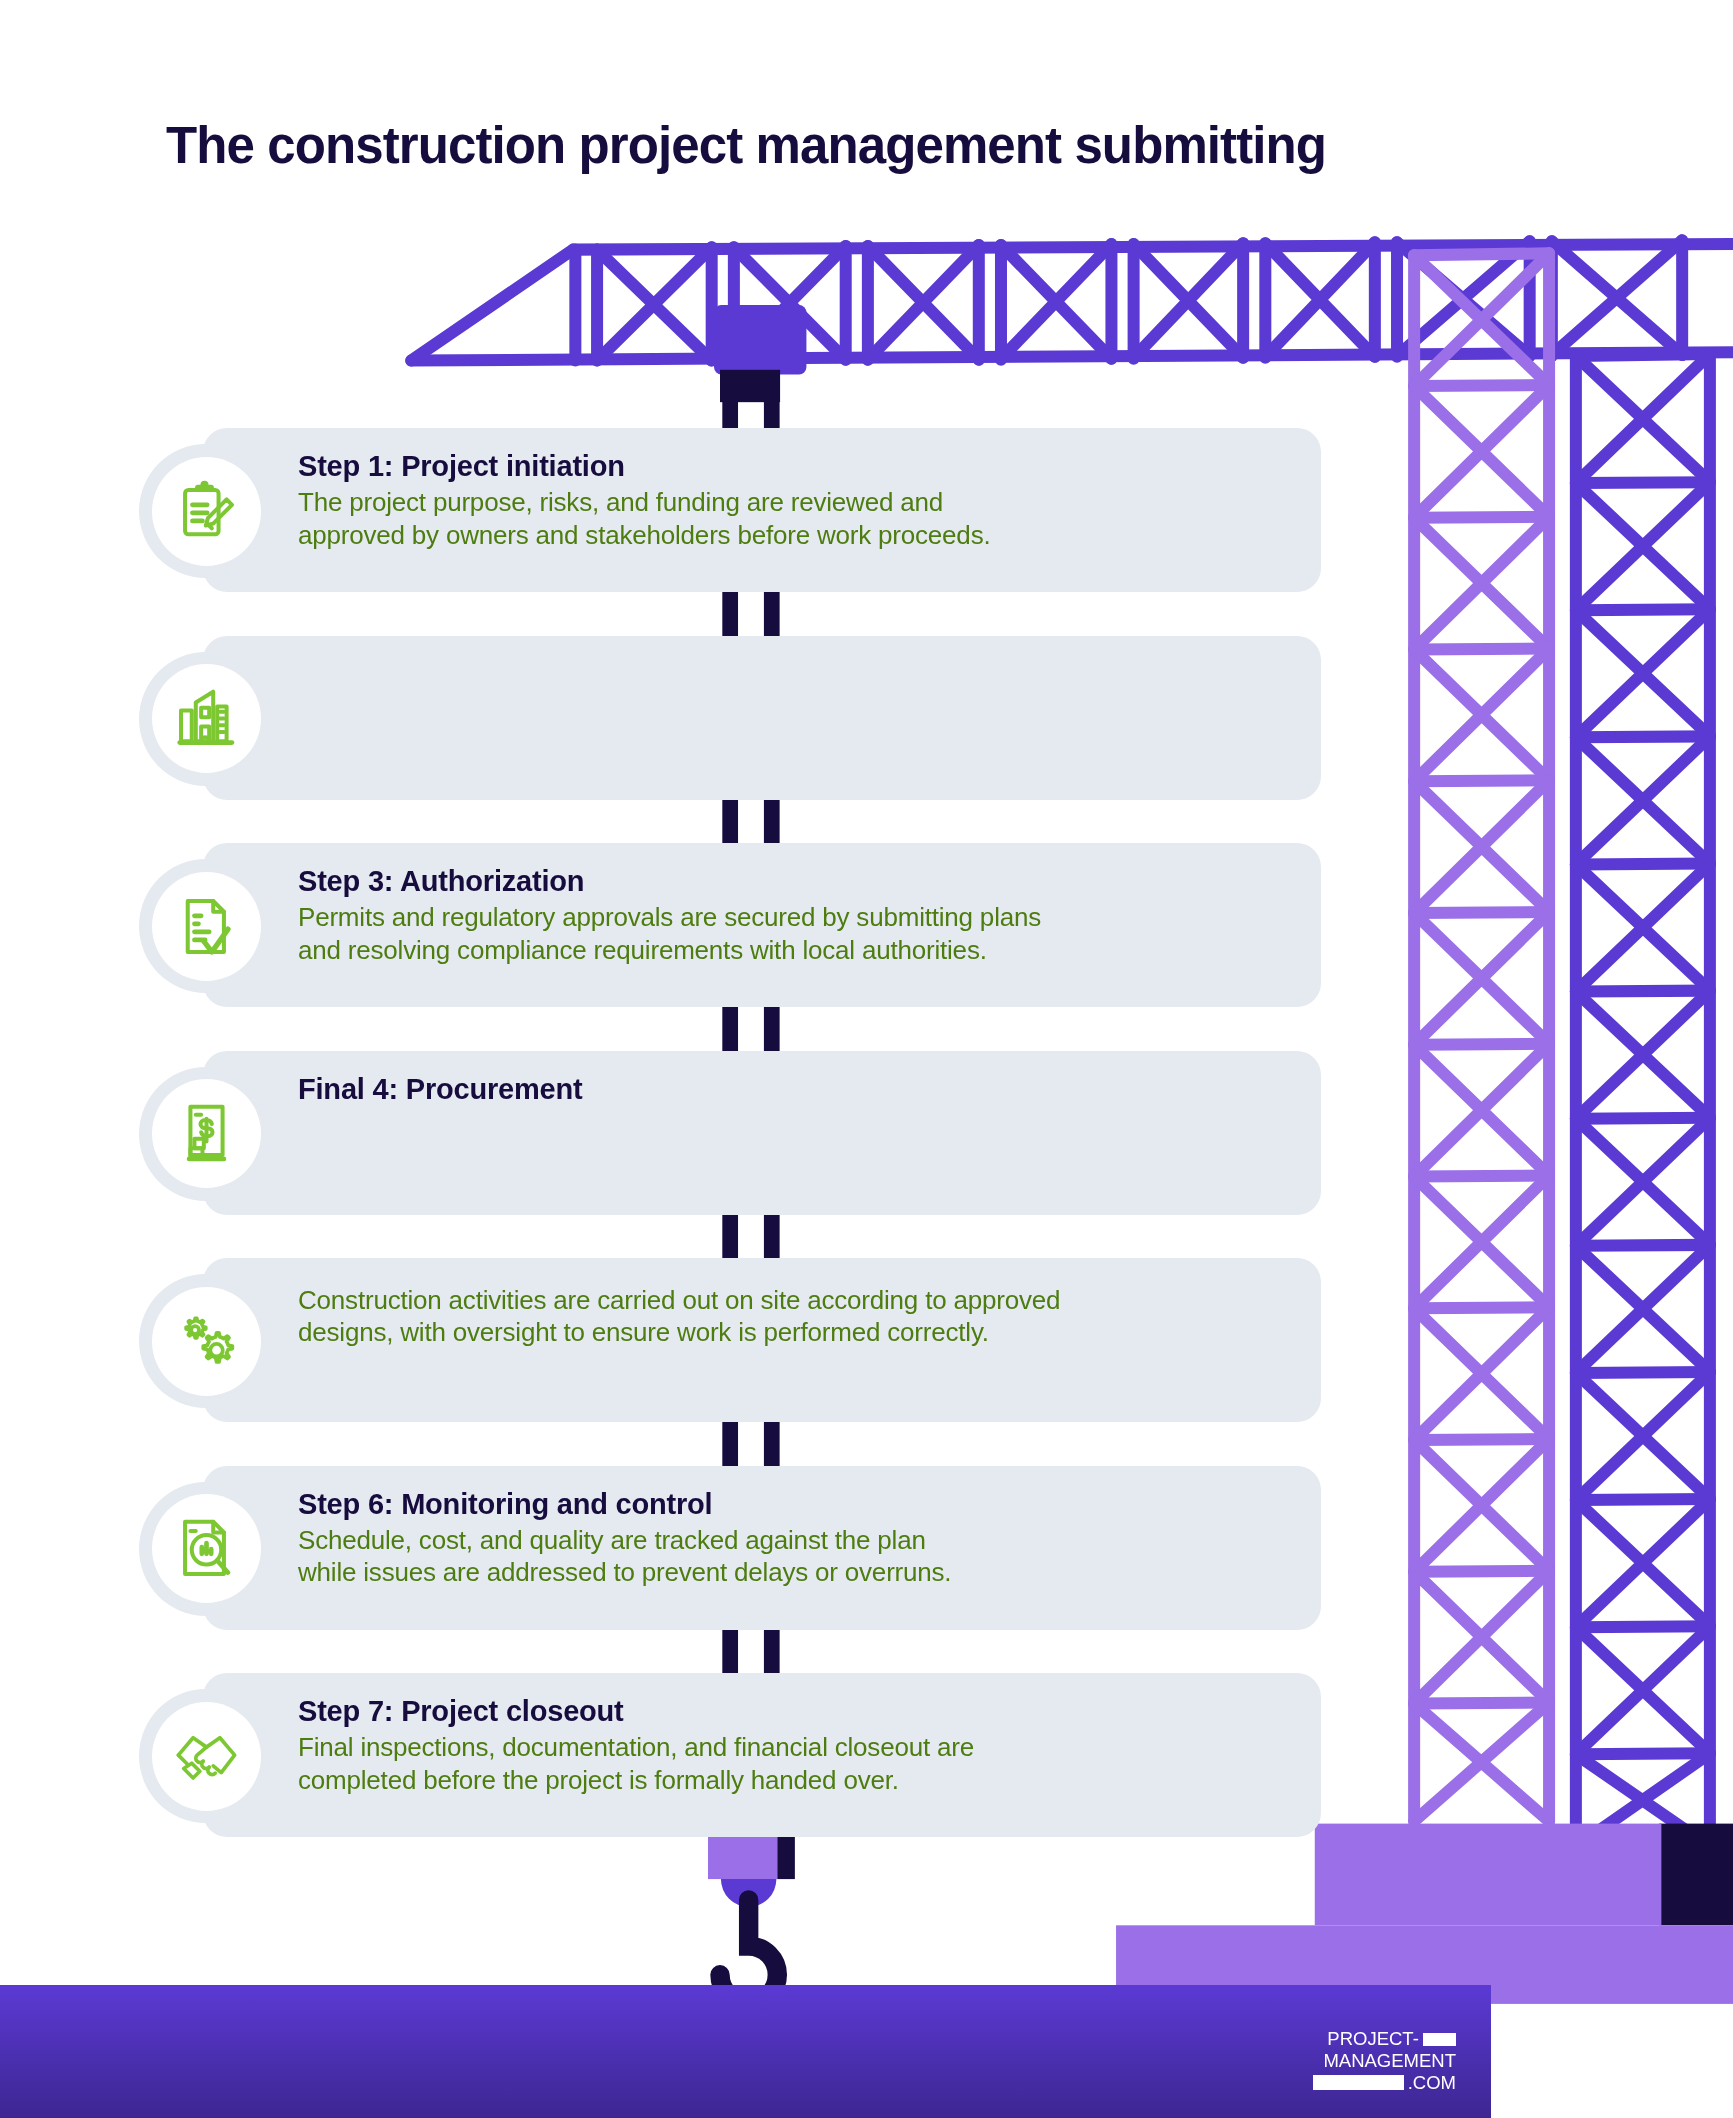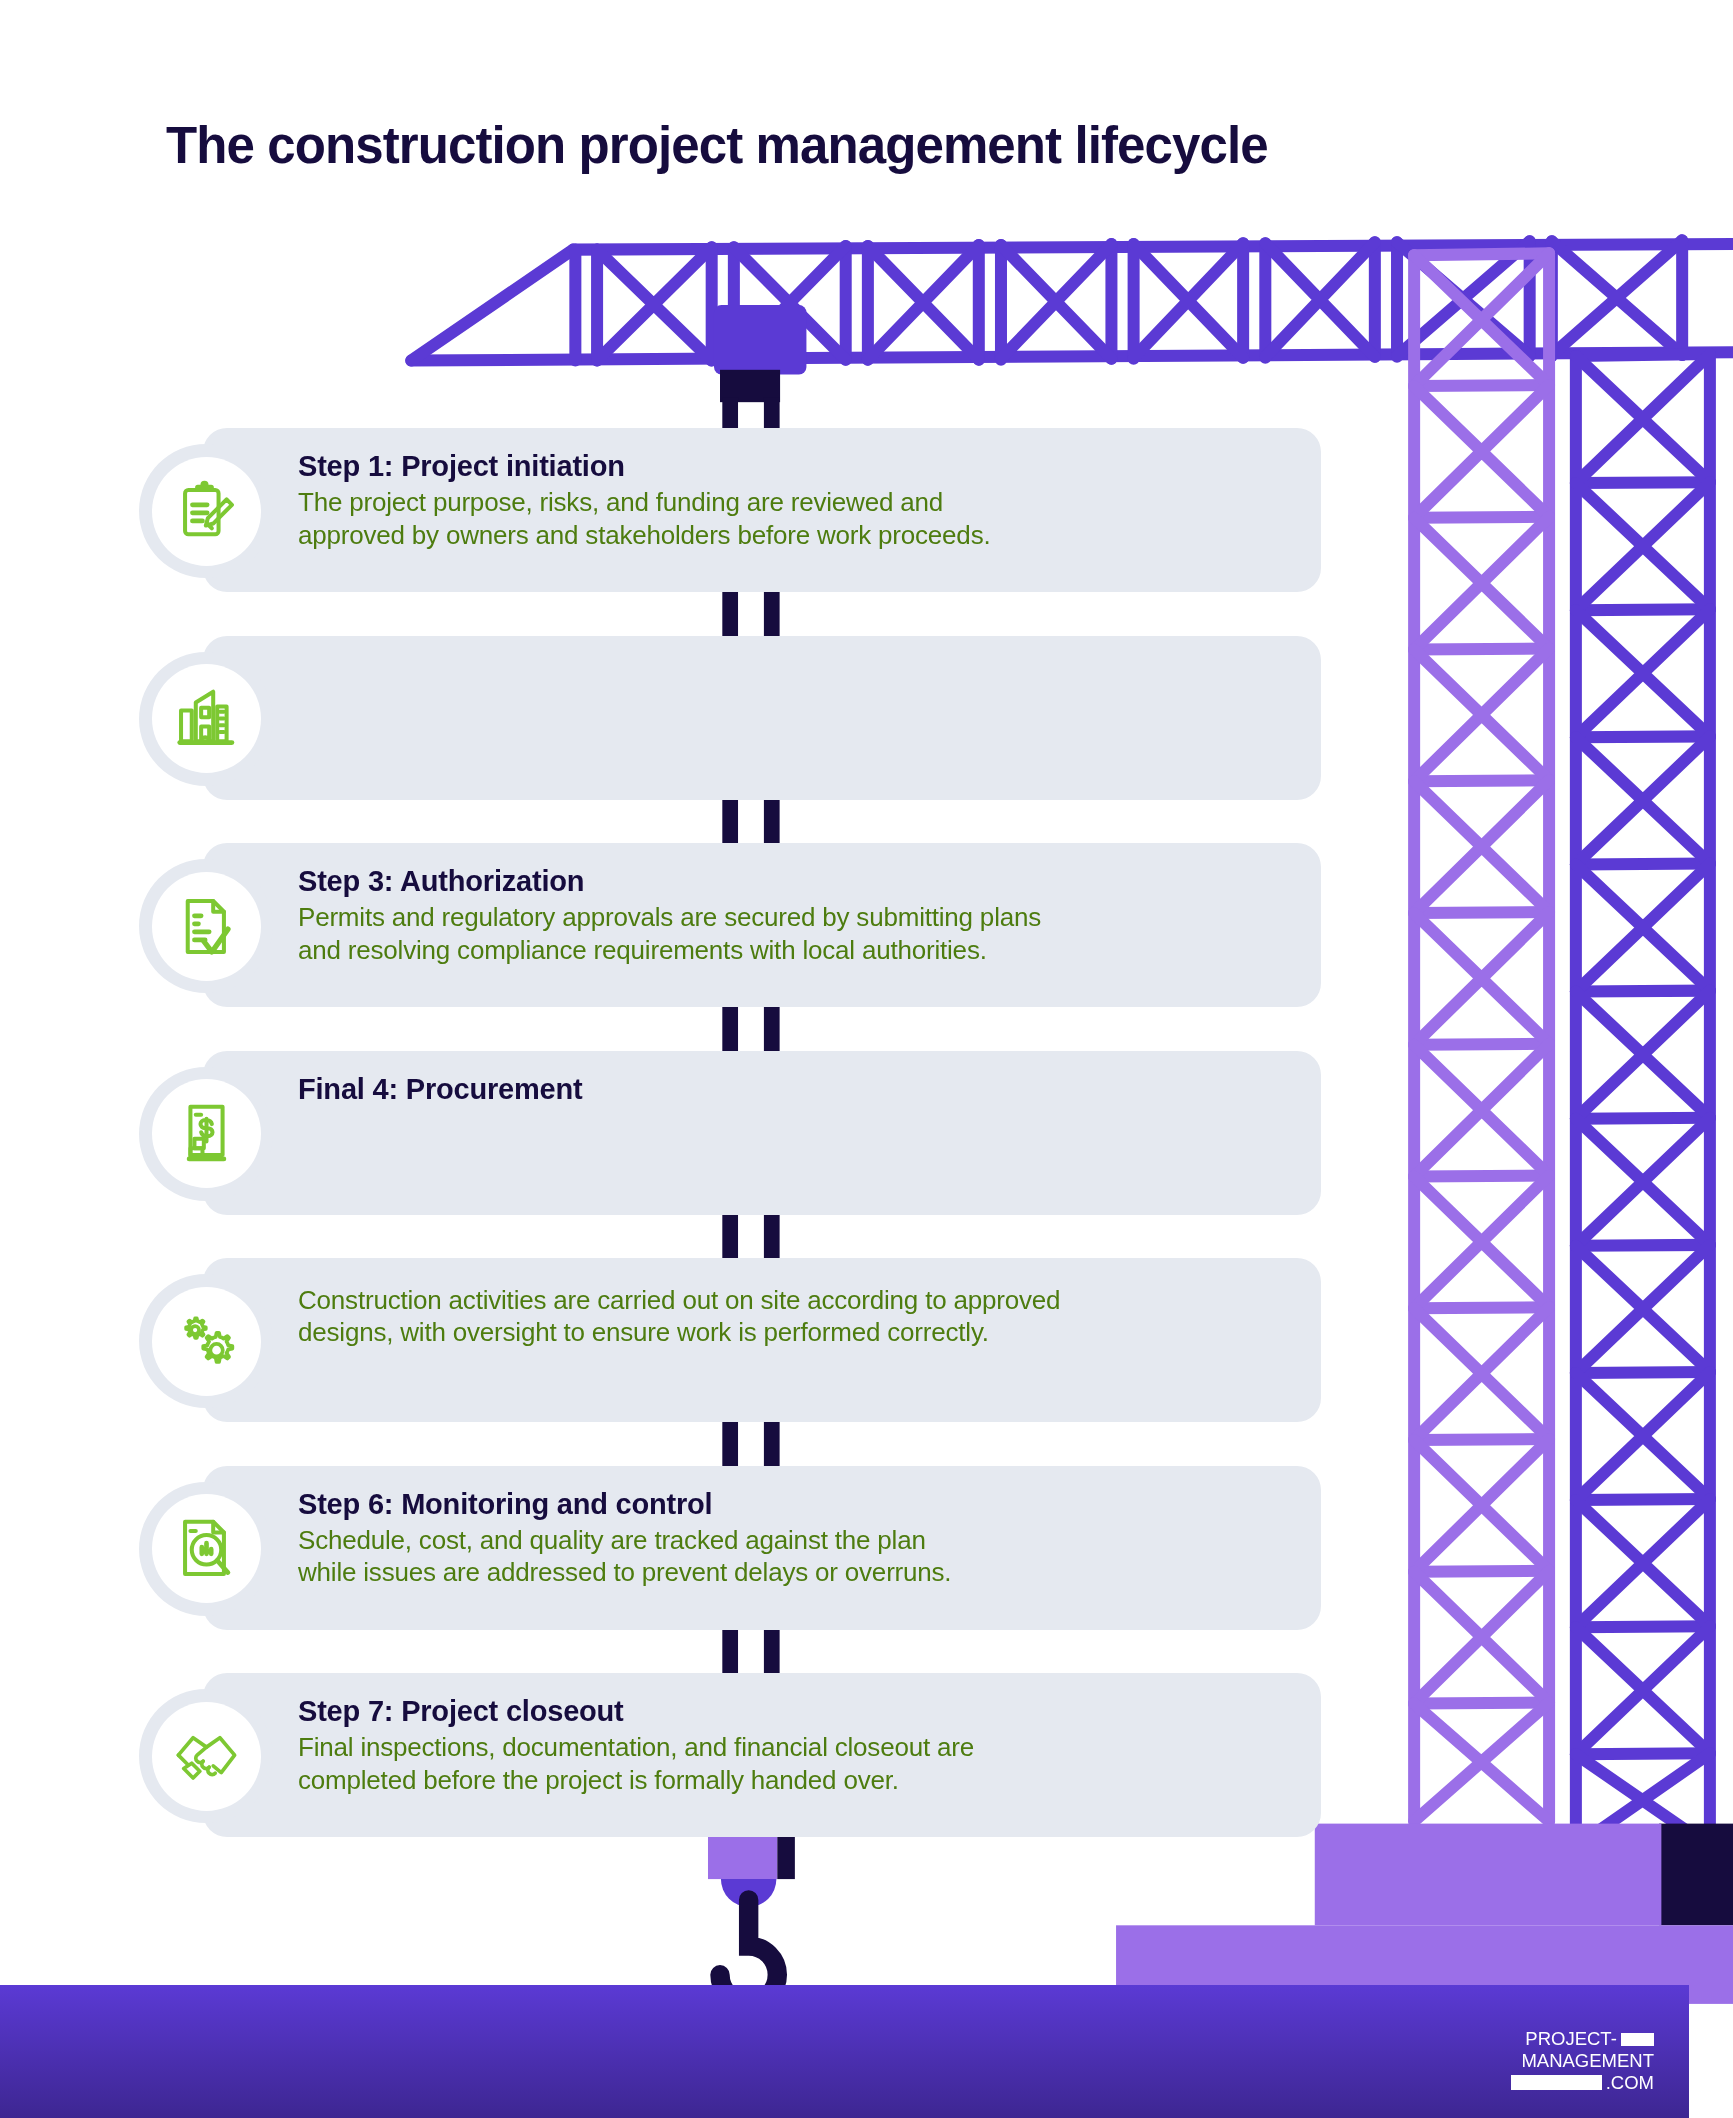--- a/index.html
+++ b/index.html
@@ -89,21 +89,21 @@
     line-height:1.26;
     margin-top:3.7px;
     letter-spacing:-0.2px;
     white-space:pre-line;
   }
 
   
   #footer-bar {
     position:absolute;
     left:0; bottom:0;
-    width:1689px; height:134px;
+    width:1491px; height:134px;
     background:linear-gradient(180deg,#5B3AD4 0%,#3D2691 100%);
     z-index:6;
   }
   #footer-logo {
     position:absolute;
     right:35px; bottom:25.4px;
     text-align:right;
     color:#ffffff;
     font-size:18.5px;
     font-weight:normal;
@@ -232,21 +232,21 @@
     <path d="M1620,4110 L1620,4210 a62,62 0 1 1 -62,62" stroke="#160C3E" stroke-width="42" fill="none" stroke-linecap="round"></path>
   </g>
 
   <g>
     <rect x="3590" y="3945" width="160" height="220" fill="#160C3E"></rect>
     <rect x="2845" y="3945" width="750" height="220" fill="#9B6FE8"></rect>
     <rect x="2415" y="4165" width="1335" height="170" fill="#9B6FE8"></rect>
   </g>
 </svg>
 
-<div id="page-title">The construction project management lifecycle</div>
+<div id="page-title">The construction project management submitting</div>
 
 <div id="steps-list">
 
   <div class="step-row">
     <div class="step-card"></div>
     <div class="icon-bubble">
       <div class="icon-bubble-inner">
         <svg viewBox="0 0 100 100" fill="none" stroke="#7DC832" stroke-width="6" stroke-linecap="round" stroke-linejoin="round">
           <rect x="18" y="18" width="50" height="66" rx="5"></rect>
           <path d="M33,18 v-4 a4,4 0 0 1 4,-4 h4 a6,6 0 0 1 12,0 h4 a4,4 0 0 1 4,4 v4 z" fill="#7DC832" stroke="none"></path>

